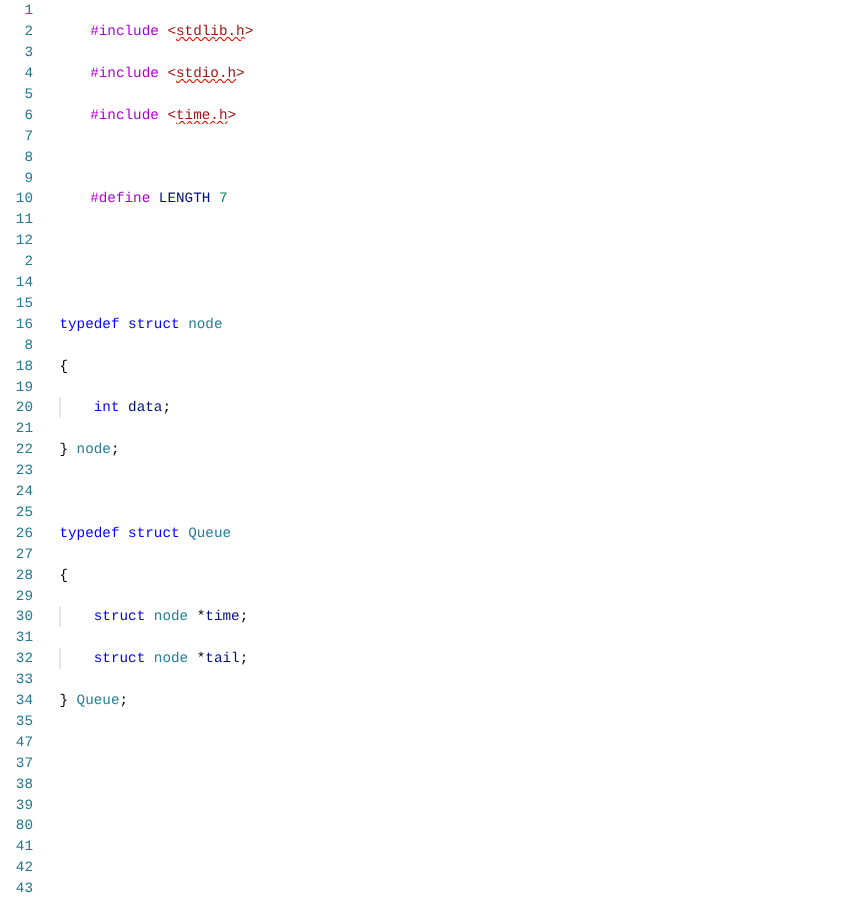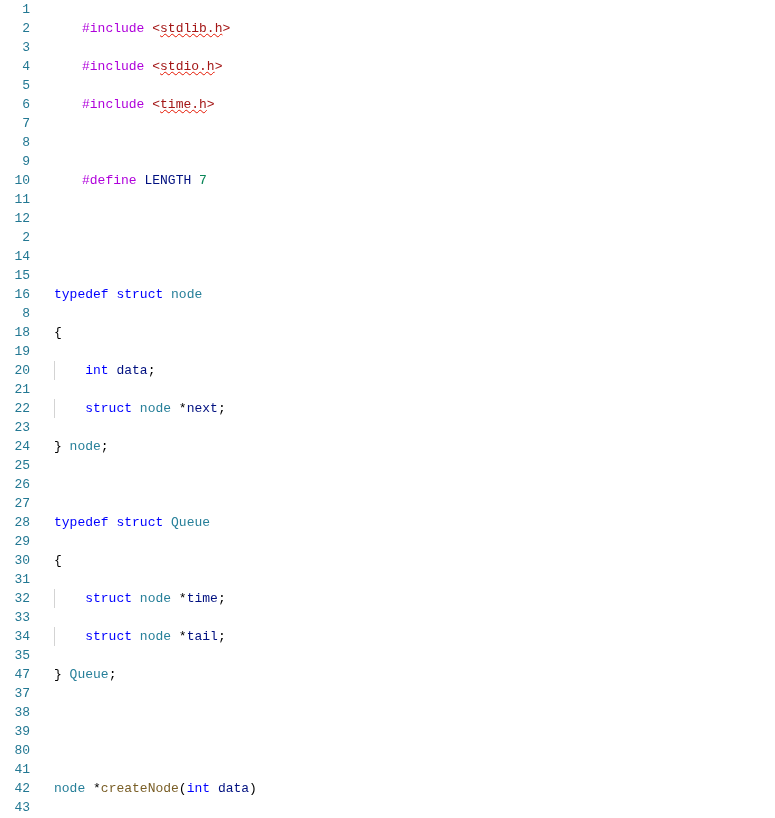--- a/index.html
+++ b/index.html
@@ -107,31 +107,29 @@
 <div class="line"><span class="tok-macro">#include </span><span class="tok-str">&lt;</span><span class="tok-str squiggle">stdlib.h</span><span class="tok-str">&gt;</span></div>
 <div class="line"><span class="tok-macro">#include </span><span class="tok-str">&lt;</span><span class="tok-str squiggle">stdio.h</span><span class="tok-str">&gt;</span></div>
 <div class="line"><span class="tok-macro">#include </span><span class="tok-str">&lt;</span><span class="tok-str squiggle">time.h</span><span class="tok-str">&gt;</span></div>
 <div class="line"></div>
 <div class="line"><span class="tok-macro">#define </span><span class="tok-ident">LENGTH </span><span class="tok-num">7</span></div>
 <div class="line"></div>
 <div class="line"></div>
 <div class="line"><span class="tok-kw">typedef </span><span class="tok-kw">struct </span><span class="tok-type">node</span></div>
 <div class="line"><span class="tok-punct">{</span></div>
 <div class="line"><span class="indent-guide" style="left:0"></span>    <span class="tok-kw">int </span><span class="tok-field">data</span><span class="tok-punct">;</span></div>
-<div class="line"><span class="indent-guide" style="left:0"></span>    <span class="tok-kw">struct </span><span class="tok-type">node </span><span class="tok-punct">*</span><span class="tok-field">next</span><span class="tok-punct">;</span></div>
 <div class="line"><span class="tok-punct">} </span><span class="tok-type">node</span><span class="tok-punct">;</span></div>
 <div class="line"></div>
 <div class="line"><span class="tok-kw">typedef </span><span class="tok-kw">struct </span><span class="tok-type">Queue</span></div>
 <div class="line"><span class="tok-punct">{</span></div>
 <div class="line"><span class="indent-guide" style="left:0"></span>    <span class="tok-kw">struct </span><span class="tok-type">node </span><span class="tok-punct">*</span><span class="tok-field">time</span><span class="tok-punct">;</span></div>
 <div class="line"><span class="indent-guide" style="left:0"></span>    <span class="tok-kw">struct </span><span class="tok-type">node </span><span class="tok-punct">*</span><span class="tok-field">tail</span><span class="tok-punct">;</span></div>
 <div class="line"><span class="tok-punct">} </span><span class="tok-type">Queue</span><span class="tok-punct">;</span></div>
 <div class="line"></div>
 <div class="line"></div>
-<div class="line"><span class="tok-type">node </span><span class="tok-punct">*</span><span class="tok-func">createNode</span><span class="tok-punct">(</span><span class="tok-kw">int </span><span class="tok-param">data</span><span class="tok-punct">)</span></div>
 <div class="line"></div>
 
 
 
 
 
 
 
 
 

